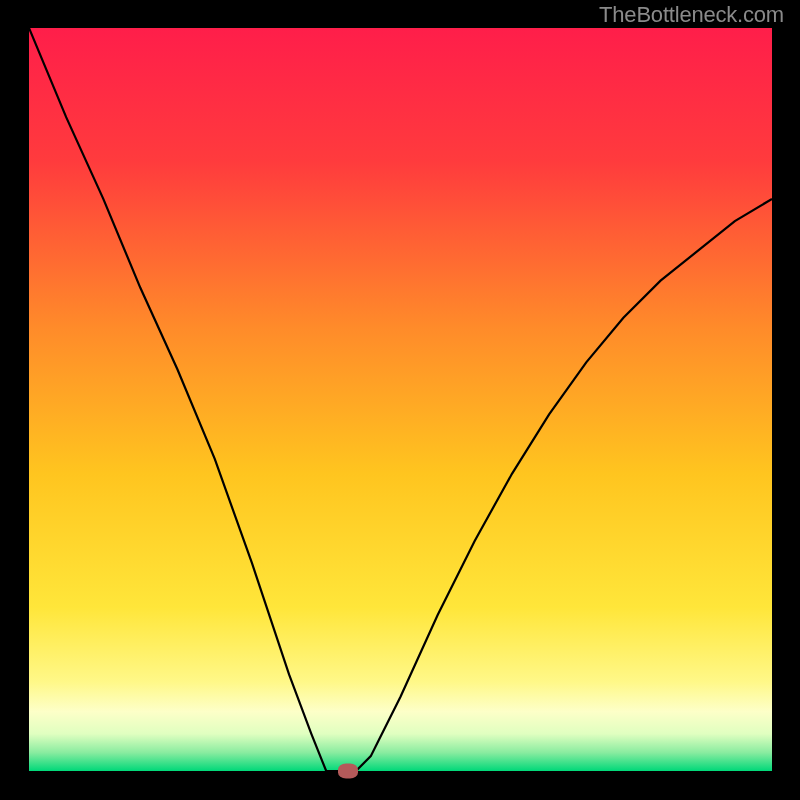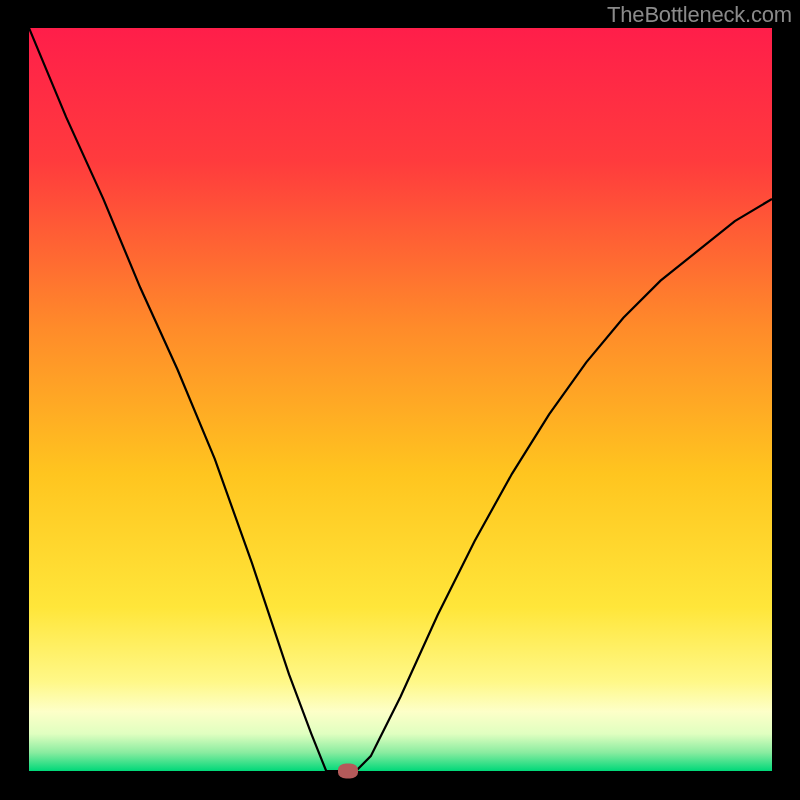--- a/index.html
+++ b/index.html
@@ -11,21 +11,21 @@
     font-family: Arial, Helvetica, sans-serif;
   }
   .canvas {
     position: relative;
     width: 800px;
     height: 800px;
   }
   .attribution {
     position: absolute;
     top: 2px;
-    right: 8px;
+    right: 16px;
     color: #8a8a8a;
     font-size: 22px;
     font-weight: 500;
     letter-spacing: -0.2px;
     z-index: 10;
   }
   .plot-frame {
     position: absolute;
     left: 29px;
     top: 28px;

